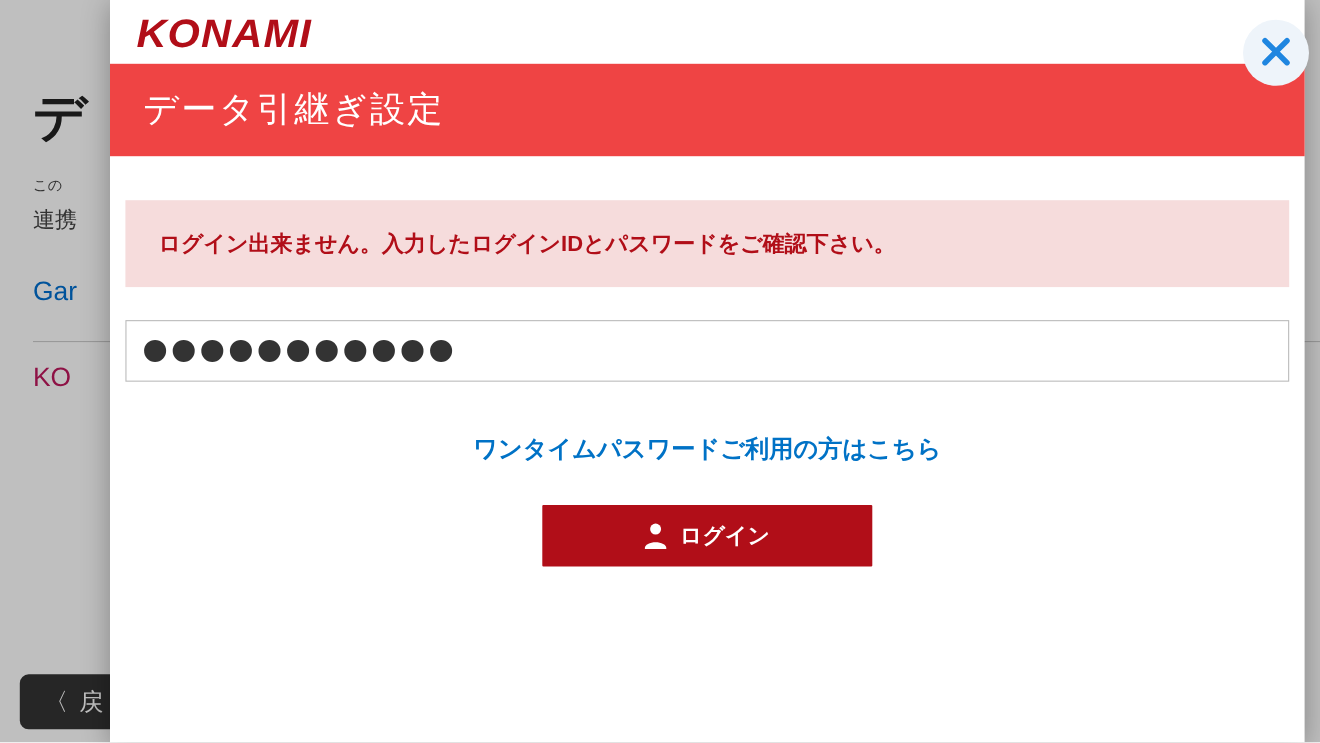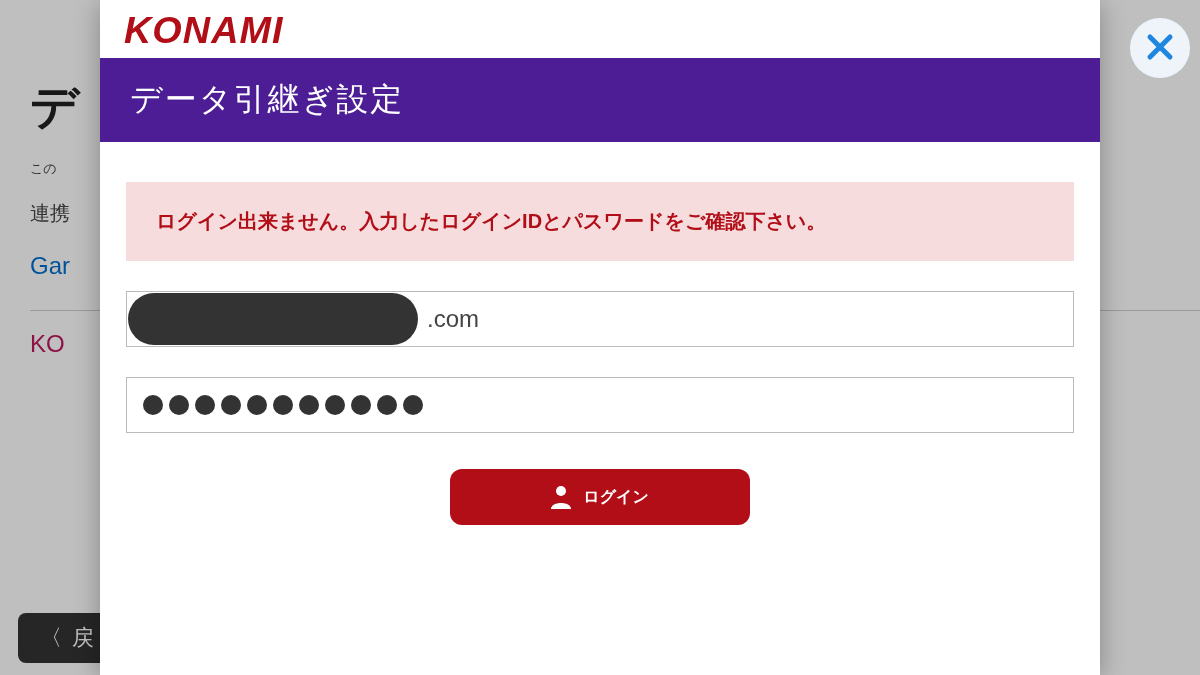--- a/index.html
+++ b/index.html
@@ -3,37 +3,37 @@
   <meta charset="utf-8">
   <style>
     * { box-sizing: border-box; margin: 0; padding: 0; }
     html, body { width: 1200px; height: 675px; overflow: hidden; font-family: -apple-system, "Helvetica Neue", Arial, sans-serif; }
     body { position: relative; background: #fff; }
 
     
     .bg-page { position: absolute; inset: 0; }
     .bg-title { position: absolute; top: 75px; left: 30px; font-size: 48px; font-weight: 700; color: #222; }
     .bg-line1 { position: absolute; top: 160px; left: 30px; font-size: 13px; color: #444; }
-    .bg-line2 { position: absolute; top: 200px; left: 30px; font-size: 20px; color: #444; }
+    .bg-line2 { position: absolute; top: 186px; left: 30px; font-size: 20px; color: #444; }
     .bg-link1 { position: absolute; top: 252px; left: 30px; font-size: 24px; color: #006fcf; }
     .bg-sep  { position: absolute; top: 310px; left: 30px; right: 0; height: 1px; background: #ccc; }
     .bg-link2 { position: absolute; top: 330px; left: 30px; font-size: 24px; color: #be185d; }
     .bg-back { position: absolute; bottom: 12px; left: 18px; background: #333; color: #fff; border-radius: 8px; padding: 10px 22px; display: inline-flex; align-items: center; gap: 10px; font-size: 22px; }
     .bg-back .chev { font-size: 22px; }
 
     
     .scrim { position: absolute; inset: 0; background: rgba(0,0,0,0.25); }
 
     
-    .modal { position: absolute; top: 0; left: 100px; width: 1000px; height: 675px; background: #fff; box-shadow: 0 4px 24px rgba(0,0,0,0.3); }
+    .modal { position: absolute; top: 0; left: 100px; width: 1086px; height: 675px; background: #fff; box-shadow: 0 4px 24px rgba(0,0,0,0.3); }
     .modal-header-top { padding: 10px 24px 6px; }
     .konami-logo { font-family: Arial, sans-serif; font-size: 36px; font-weight: 900; color: #b10e18; letter-spacing: 1px; transform: scaleX(1.05); transform-origin: left center; font-style: italic; }
-    .modal-title-bar { background: #4c1d95; color: #fff; padding: 20px 30px; font-size: 32px; letter-spacing: 2px; }
+    .modal-title-bar { background: #ef4444; color: #fff; padding: 20px 30px; font-size: 32px; letter-spacing: 2px; }
 
-    .modal-body { padding: 0 26px; }
+    .modal-body { padding: 0 14px; }
 
     .error-box { background: #f6dcdc; margin-top: 40px; padding: 26px 30px; color: #b10e18; font-size: 20px; font-weight: 600; }
 
     .field { position: relative; margin-top: 30px; }
     .text-input {
       width: 100%; height: 56px; border: 1px solid #bbb; font-size: 24px; padding: 0 16px 0 16px; color: #444; background: #fff;
     }
     .text-input.id-input { padding-left: 300px; }
     .redact {
       position: absolute; left: 2px; top: 50%; transform: translateY(-50%);
@@ -43,21 +43,21 @@
     .password-display {
       width: 100%; height: 56px; border: 1px solid #bbb; background: #fff; display: flex; align-items: center; padding: 0 16px; gap: 6px;
     }
     .password-display .dot { width: 20px; height: 20px; border-radius: 50%; background: #333; display: inline-block; }
 
     .otp-link { display: block; text-align: center; margin-top: 46px; color: #0072c6; font-size: 22px; font-weight: 700; text-decoration: none; }
 
     .login-btn {
       display: flex; align-items: center; justify-content: center; gap: 12px;
       margin: 36px auto 16px; width: 300px; height: 56px;
-      background: #b10e18; color: #fff; font-size: 16px; font-weight: 700; border: none; border-radius: 12px; cursor: pointer;
+      background: #b10e18; color: #fff; font-size: 20px; font-weight: 700; border: none; border-radius: 1px; cursor: pointer;
     }
     .person-icon { width: 20px; height: 24px; display: inline-block; }
 
     
     .close-btn {
       position: absolute; top: 18px; right: 10px; width: 60px; height: 60px; border-radius: 50%;
       background: #eef4fa; display: flex; align-items: center; justify-content: center; cursor: pointer; border: none;
     }
     .close-btn svg { width: 32px; height: 32px; }
   </style>
@@ -81,41 +81,38 @@
 
 <div class="modal">
   <div class="modal-header-top">
     <div class="konami-logo">KONAMI</div>
   </div>
   <div class="modal-title-bar">データ引継ぎ設定</div>
 
   <div class="modal-body">
     <div class="error-box">ログイン出来ません。入力したログインIDとパスワードをご確認下さい。</div>
 
-    <div class="field">
-      <div class="redact"></div>
-      <input class="text-input id-input" type="text" value=".com" style="">
-    </div>
 
     <div class="field">
       <div class="password-display" id="password-dots">
           <span class="dot"></span>
           <span class="dot"></span>
           <span class="dot"></span>
           <span class="dot"></span>
           <span class="dot"></span>
           <span class="dot"></span>
           <span class="dot"></span>
           <span class="dot"></span>
           <span class="dot"></span>
           <span class="dot"></span>
           <span class="dot"></span>
         </div>
     </div>
 
+    <a href="#" class="otp-link">ワンタイムパスワードご利用の方はこちら</a>
 
     <button class="login-btn">
       <span class="person-icon">
         <svg viewBox="0 0 20 24" fill="#fff">
           <circle cx="10" cy="6" r="5"></circle>
           <path d="M0 24 C0 16, 20 16, 20 24 Z"></path>
         </svg>
       </span>
       <span>ログイン</span>
     </button>

